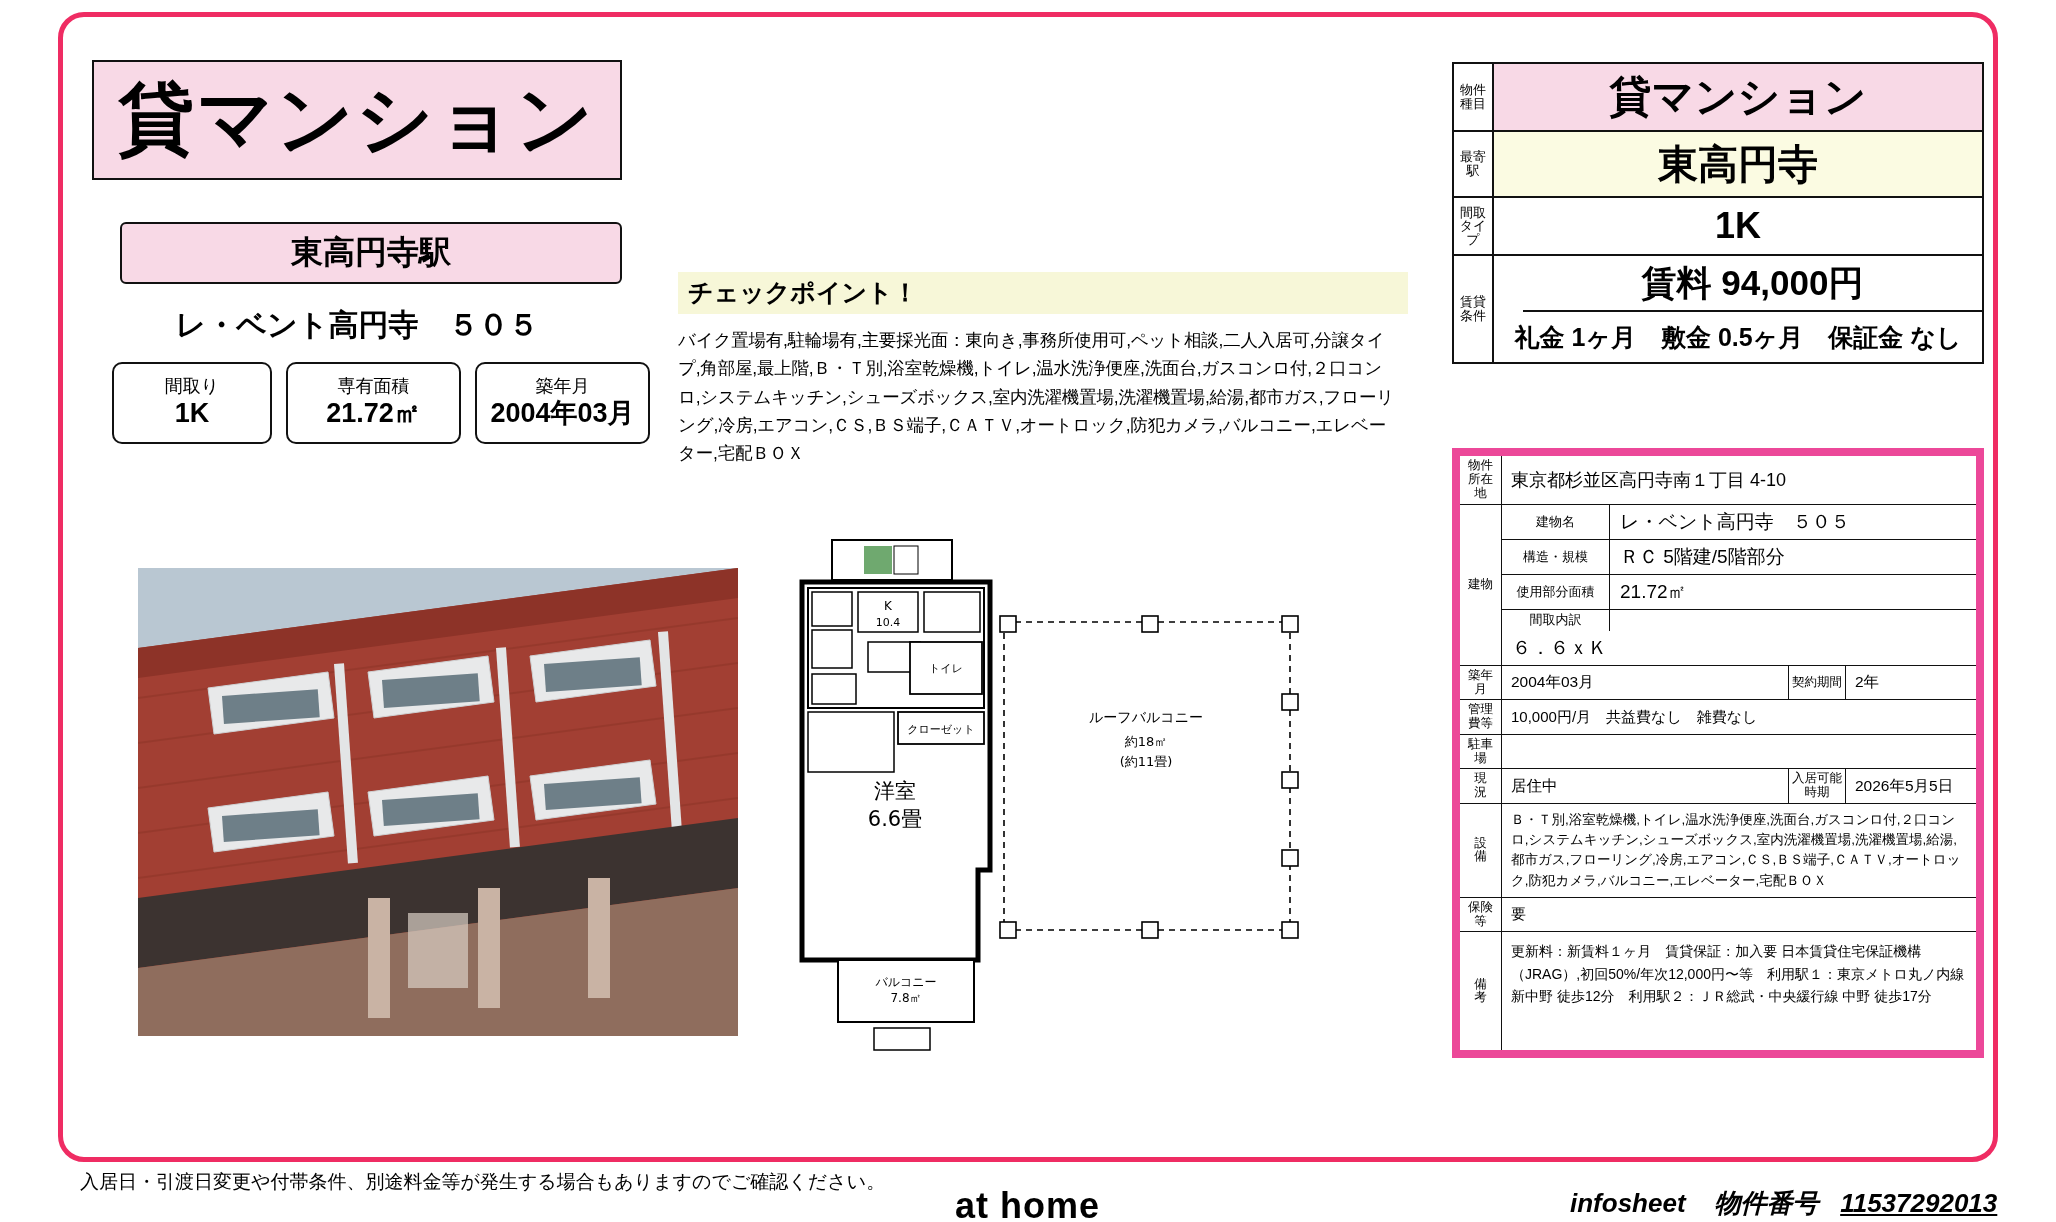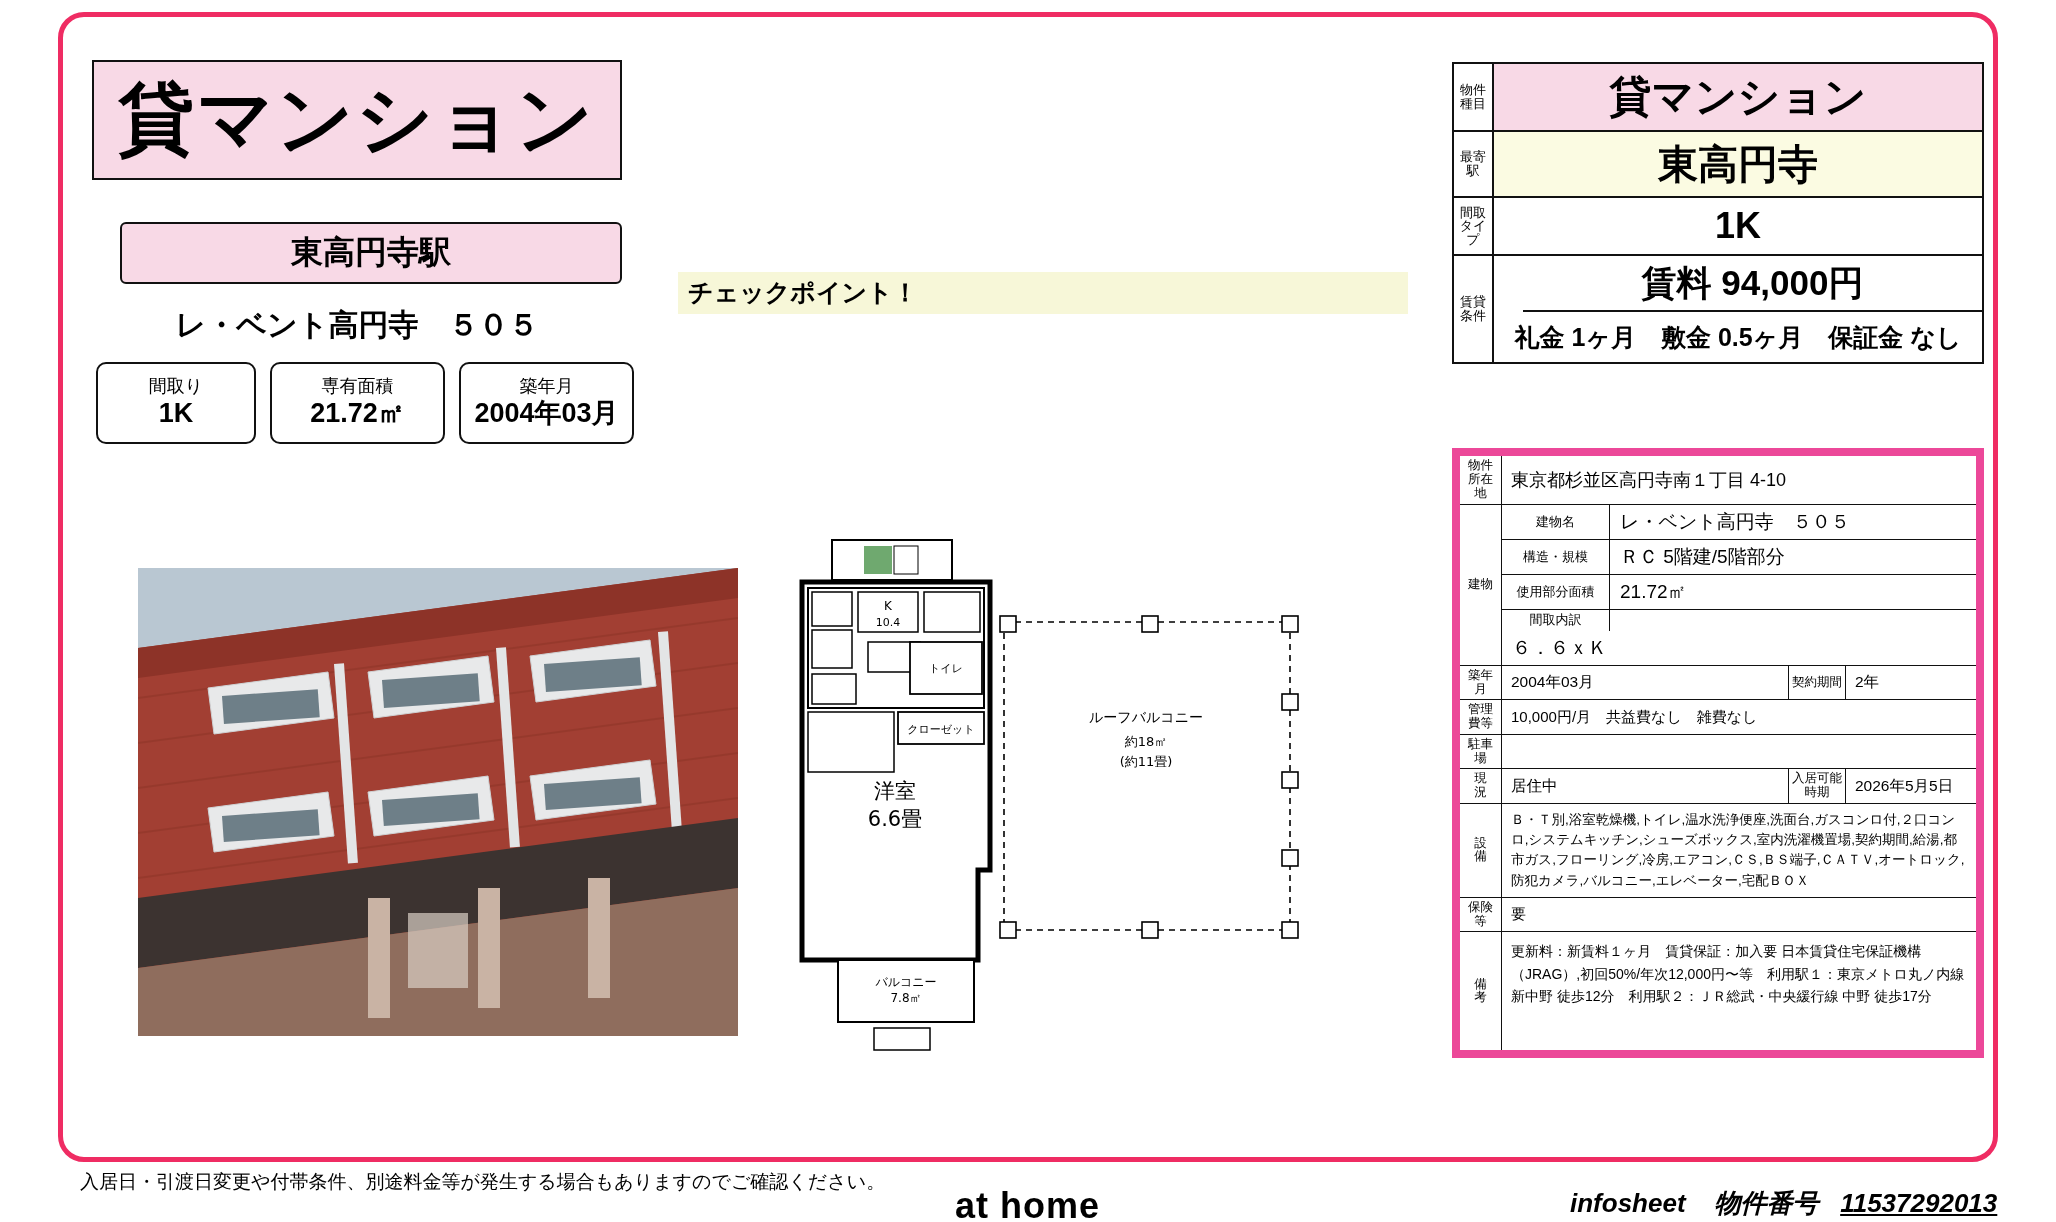--- a/index.html
+++ b/index.html
@@ -43,21 +43,21 @@
     display: flex; align-items: center; justify-content: center;
   }
   .station-box .t { font-size: 32px; font-weight: bold; }
 
   .bldg-name {
     position: absolute; left: 92px; top: 305px;
     width: 530px; text-align: center;
     font-size: 30px; font-weight: bold;
   }
 
-  .spec-row { position: absolute; left: 96px; top: 362px; display: flex; gap: 14px; }
+  .spec-row { position: absolute; left: 112px; top: 362px; display: flex; gap: 14px; }
   .spec {
     width: 160px; height: 82px;
     border: 2px solid #111; border-radius: 10px;
     background: #fff;
     display: flex; flex-direction: column; align-items: center; justify-content: center;
     line-height: 1.25;
   }
   .spec .lab { font-size: 18px; }
   .spec .val { font-size: 27px; font-weight: bold; }
   .spec.w2 { width: 175px; }
@@ -200,20 +200,21 @@
       <div class="val">21.72㎡</div>
     </div>
     <div class="spec w2">
       <div class="lab">築年月</div>
       <div class="val">2004年03月</div>
     </div>
   </div>
 
   <div class="cp-title-bg"></div>
   <div class="cp-title">チェックポイント！</div>
+  <div class="cp-body">バイク置場有,駐輪場有,主要採光面：東向き,事務所使用可,ペット相談,二人入居可,分譲タイプ,角部屋,最上階,Ｂ・Ｔ別,浴室乾燥機,トイレ,温水洗浄便座,洗面台,ガスコンロ付,２口コンロ,システムキッチン,シューズボックス,室内洗濯機置場,洗濯機置場,給湯,都市ガス,フローリング,冷房,エアコン,ＣＳ,ＢＳ端子,ＣＡＴＶ,オートロック,防犯カメラ,バルコニー,エレベーター,宅配ＢＯＸ</div>
 
   <div class="photo">
     <svg width="600" height="468" viewBox="0 0 600 468">
       <rect x="0" y="0" width="600" height="468" fill="#9fb0bb"></rect>
 
       <rect x="0" y="0" width="600" height="120" fill="#b9c7d2"></rect>
 
       <polygon points="0,80 600,0 600,330 0,468" fill="#a23f33"></polygon>
       <polygon points="0,80 600,0 600,30 0,110" fill="#8d3328"></polygon>
 
@@ -398,21 +399,21 @@
       <div class="b2lab">現　況</div>
       <div class="halfrow">
         <div class="half-l">居住中</div>
         <div class="half-lab2">入居可能時期</div>
         <div class="half-r">2026年5月5日</div>
       </div>
     </div>
 
     <div class="b2row">
       <div class="b2lab">設　備</div>
-      <div class="b2val equip" style="display:block;">Ｂ・Ｔ別,浴室乾燥機,トイレ,温水洗浄便座,洗面台,ガスコンロ付,２口コンロ,システムキッチン,シューズボックス,室内洗濯機置場,契約期間,給湯,都市ガス,フローリング,冷房,エアコン,ＣＳ,ＢＳ端子,ＣＡＴＶ,オートロック,防犯カメラ,バルコニー,エレベーター,宅配ＢＯＸ</div>
+      <div class="b2val equip" style="display:block;">Ｂ・Ｔ別,浴室乾燥機,トイレ,温水洗浄便座,洗面台,ガスコンロ付,２口コンロ,システムキッチン,シューズボックス,室内洗濯機置場,洗濯機置場,給湯,都市ガス,フローリング,冷房,エアコン,ＣＳ,ＢＳ端子,ＣＡＴＶ,オートロック,防犯カメラ,バルコニー,エレベーター,宅配ＢＯＸ</div>
     </div>
 
     <div class="b2row">
       <div class="b2lab">保険等</div>
       <div class="b2val small">要</div>
     </div>
 
     <div class="b2row">
       <div class="b2lab">備　考</div>
       <div class="b2val remarks" style="display:block; min-height:118px;">更新料：新賃料１ヶ月　賃貸保証：加入要 日本賃貸住宅保証機構（JRAG）,初回50%/年次12,000円〜等　利用駅１：東京メトロ丸ノ内線 新中野 徒歩12分　利用駅２：ＪＲ総武・中央緩行線 中野 徒歩17分</div>

